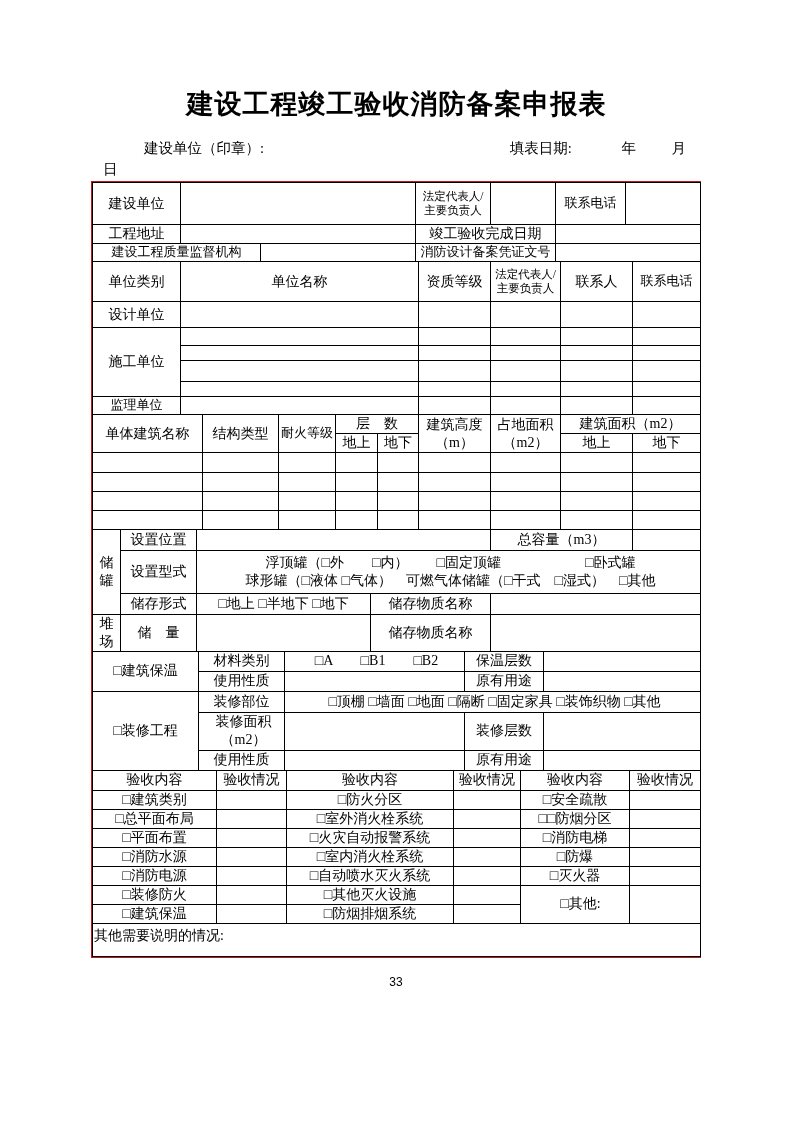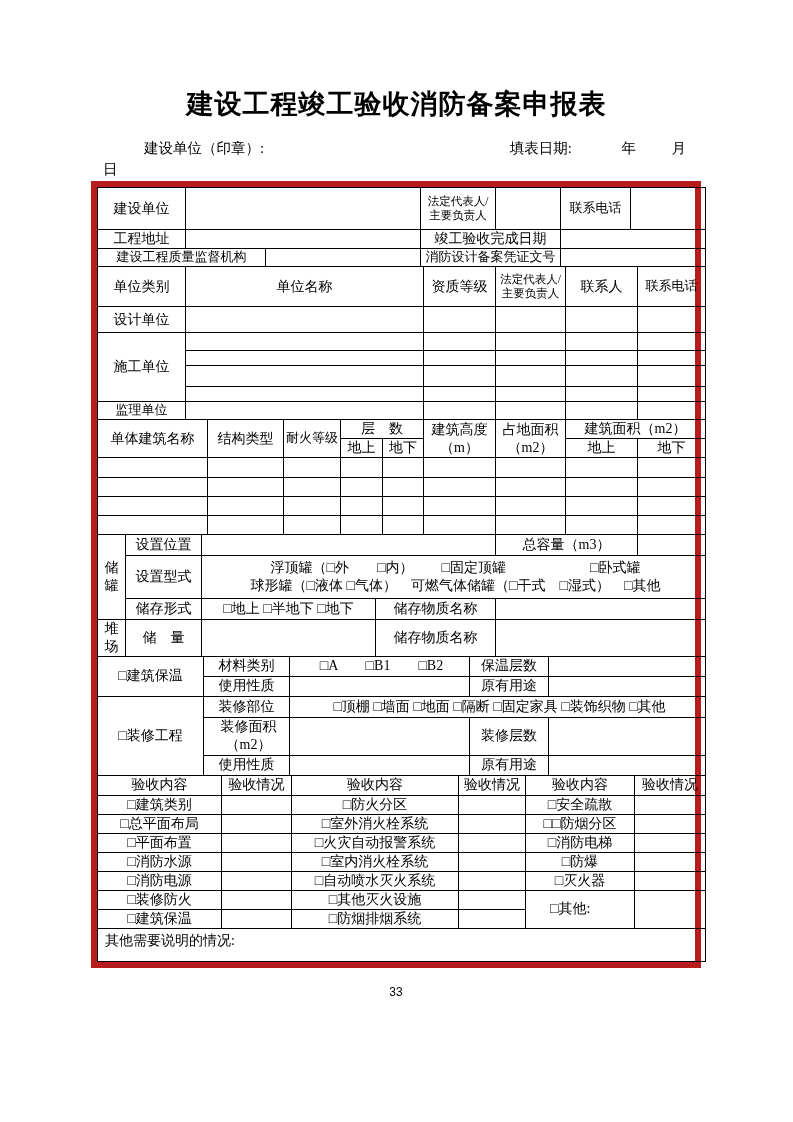--- a/index.html
+++ b/index.html
@@ -15,35 +15,35 @@
   }
   .meta-row {
     width:608px; margin:17px 0 0 92px; display:flex;
     justify-content:space-between; font-size:14.5px; line-height:1.3;
   }
   .stamp-label { margin-left:52px; }
   .date-wrap { margin-right:14px; }
   .yr { margin-left:46px; }
   .mo { margin-left:32px; }
   .day-line { margin:3px 0 0 103px; font-size:14.5px; line-height:1.2; }
-  .form { width:610px; margin:3px 0 0 91px; border:6px solid #b91c1c; background:#fff; }
+  .form { width:610px; margin:3px 0 0 91px; border:1px solid #b91c1c; background:#fff; }
   .form table {
     border-collapse:collapse; table-layout:fixed; width:608px; margin-top:-1px;
   }
   .form table.first { margin-top:0; }
   td {
     border:1px solid #000; font-size:14px; text-align:center;
     vertical-align:middle; padding:0 1px; line-height:1.28; overflow:hidden;
   }
   .pre { white-space:pre-line; }
   .sm { font-size:11.5px; line-height:1.2; }
   .md { font-size:13px; }
   .left { text-align:center; padding-left:5px; }
-  .pl12 { text-align:left; padding-left:24px; }
-  .top { vertical-align:top; text-align:left; padding:3px 7px; }
+  .pl12 { text-align:center; padding-left:12px; }
+  .top { vertical-align:top; text-align:left; padding:3px 1px; }
   .pageno {
     width:608px; margin:17px 0 0 92px; text-align:center;
     font-family:"Liberation Sans","DejaVu Sans",sans-serif; font-size:12px;
   }
 </style>
 </head>
 <body>
 
 <div class="sheet">
 

